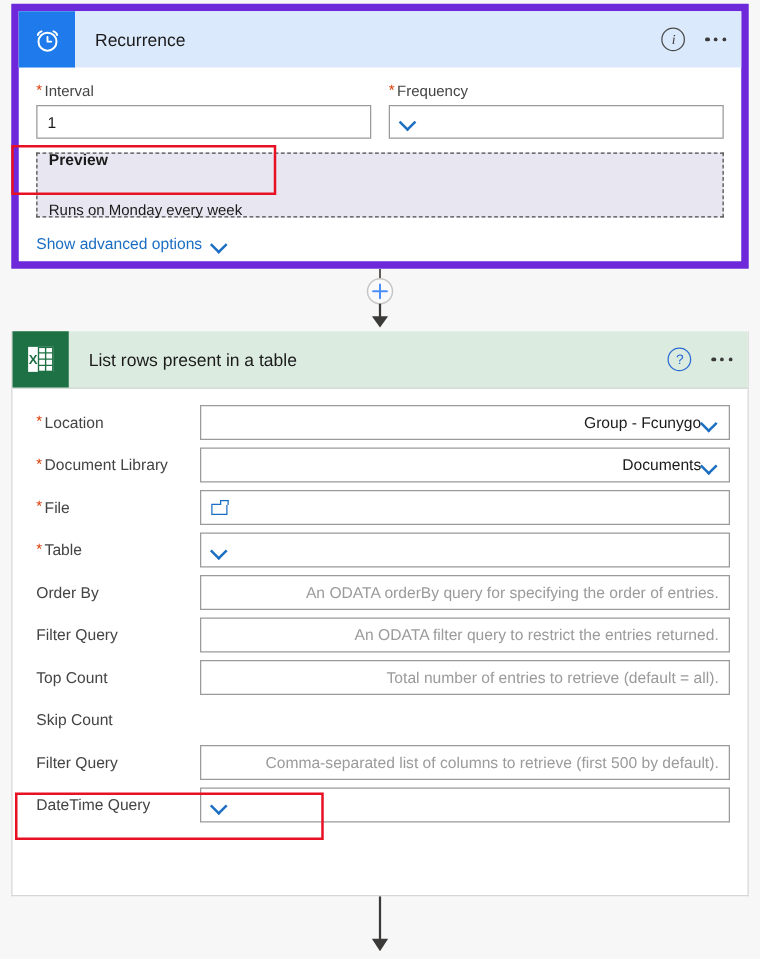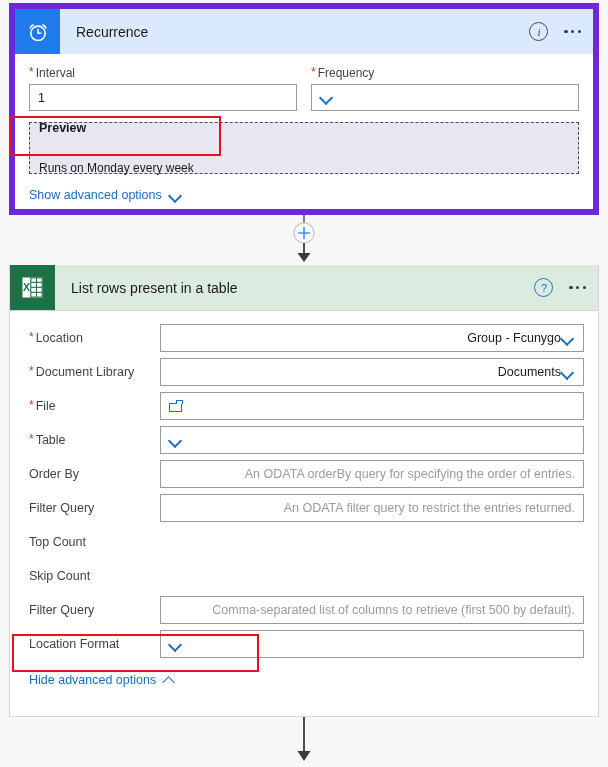--- a/index.html
+++ b/index.html
@@ -335,20 +335,25 @@
           <div class="txtbox">
             <span class="val ph">An ODATA filter query to restrict the entries returned.</span>
           </div>
         </div>
       </div>
 
       <div class="ex-row">
         <div class="ex-label">
           <span>Top Count</span>
         </div>
+        <div class="ex-ctl">
+          <div class="txtbox">
+            <span class="val ph">Total number of entries to retrieve (default = all).</span>
+          </div>
+        </div>
       </div>
 
       <div class="ex-row">
         <div class="ex-label">
           <span>Skip Count</span>
         </div>
       </div>
 
       <div class="ex-row">
         <div class="ex-label">
@@ -356,33 +361,29 @@
         </div>
         <div class="ex-ctl">
           <div class="txtbox">
             <span class="val ph">Comma-separated list of columns to retrieve (first 500 by default).</span>
           </div>
         </div>
       </div>
 
       <div class="ex-row">
         <div class="ex-label">
-          <span>Location Format</span>
-        </div>
-        <div class="ex-ctl">
-          <div class="txtbox">
-            <span class="chev"></span>
-          </div>
-        </div>
-      </div>
-
-      <div class="hide-link-row">
-        <span class="adv-link">Hide advanced options</span>
-        <span class="chev chev-up"></span>
-      </div>
+          <span>DateTime Query</span>
+        </div>
+        <div class="ex-ctl">
+          <div class="txtbox">
+            <span class="chev"></span>
+          </div>
+        </div>
+      </div>
+
 
     </div>
   </div>
 
   <div class="redbox" id="redbox-datetime"></div>
 
   <div class="connector conn-bottom">
     <svg width="608" height="50" viewBox="0 0 608 50">
       <line x1="304" y1="0" x2="304" y2="38" stroke="#3b3a39" stroke-width="1.8"></line>
       <path d="M297.5 34 L304 44 L310.5 34 Z" fill="#3b3a39"></path>

